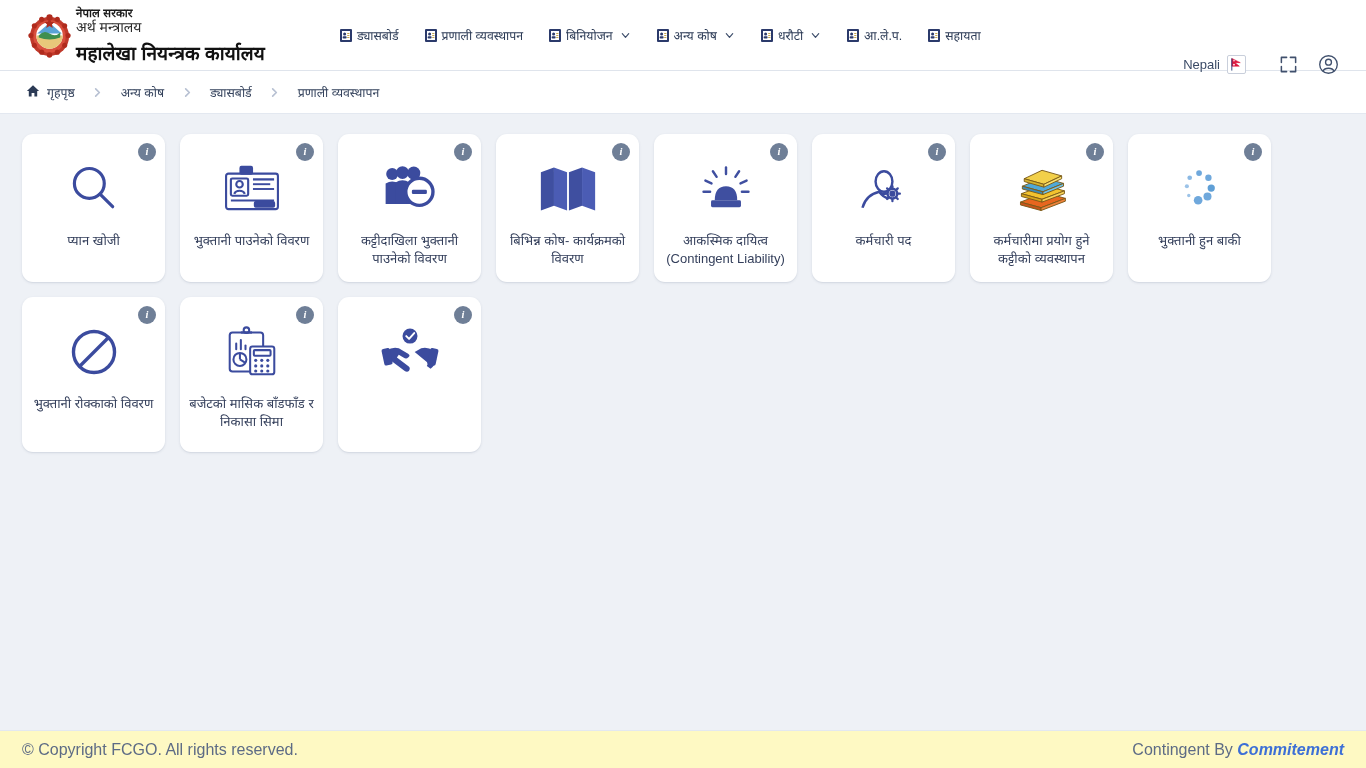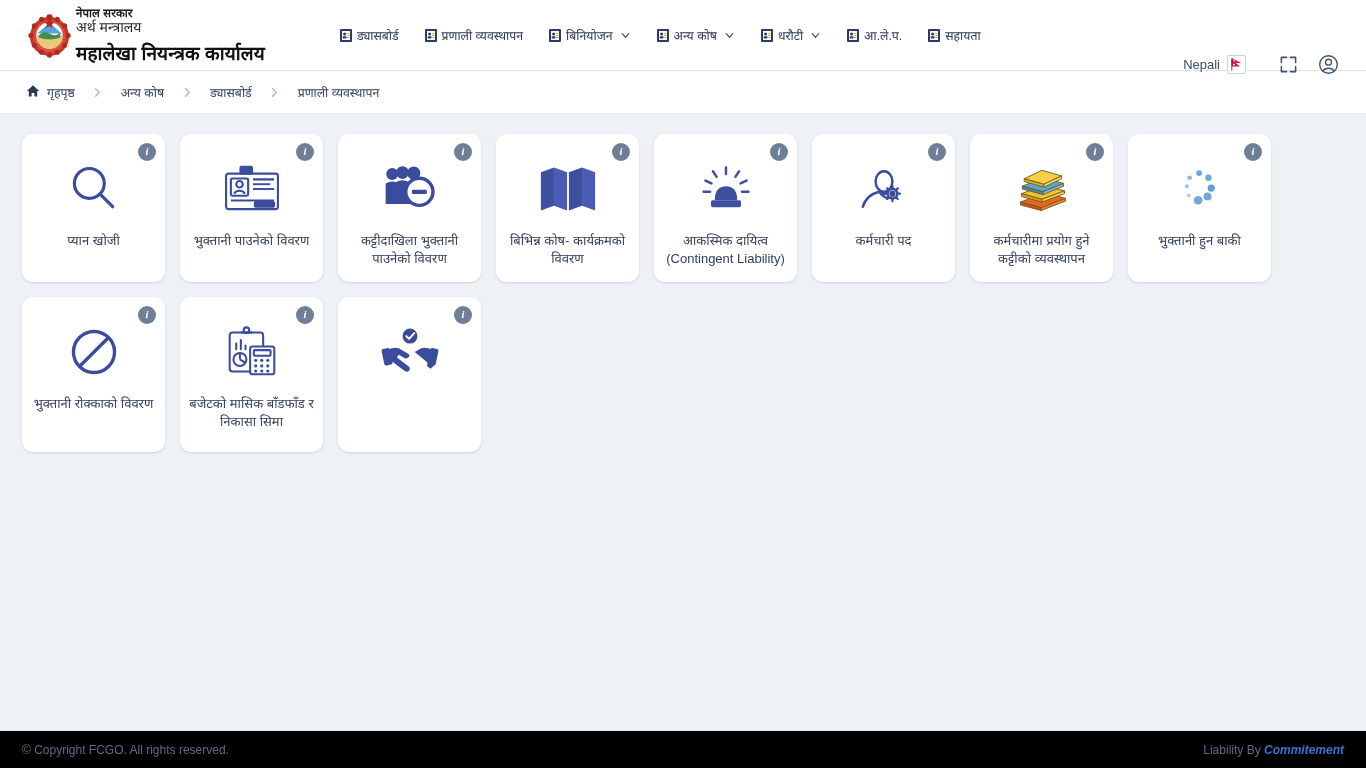--- a/index.html
+++ b/index.html
@@ -108,25 +108,25 @@
     margin-bottom: 14px;
   }
   .card-label {
     font-size: 13px; color: #35405c; text-align: center;
     line-height: 1.38; max-width: 128px;
   }
 
   
   .footer {
     position: absolute; bottom: 0; left: 0; right: 0;
-    height: 38px; background: #000000;
+    height: 38px; background: #fef9c3;
     border-top: 1px solid #e3e8f0;
     display: flex; align-items: center; justify-content: space-between;
     padding: 0 22px;
-    font-size: 12px; color: #5d6b85; gap: 33px;
+    font-size: 16px; color: #5d6b85; gap: 33px;
   }
   .dev-by { color: #5d6b85; }
   .dev-name { color: #3d6fd6; font-style: italic; font-weight: bold; }
 </style>
 </head>
 <body>
 
 <div class="header">
 
   <div class="brand">
@@ -555,15 +555,15 @@
         </svg>
       </div>
     </div>
 
   </div>
 </div>
 
 <div class="footer">
   <span>© Copyright FCGO. All rights reserved.</span>
   <span class="dev-by">
-    <span>Liability By </span><span class="dev-name">Commitement</span>
+    <span>Contingent By </span><span class="dev-name">Commitement</span>
   </span>
 </div>
 
 </body></html>

